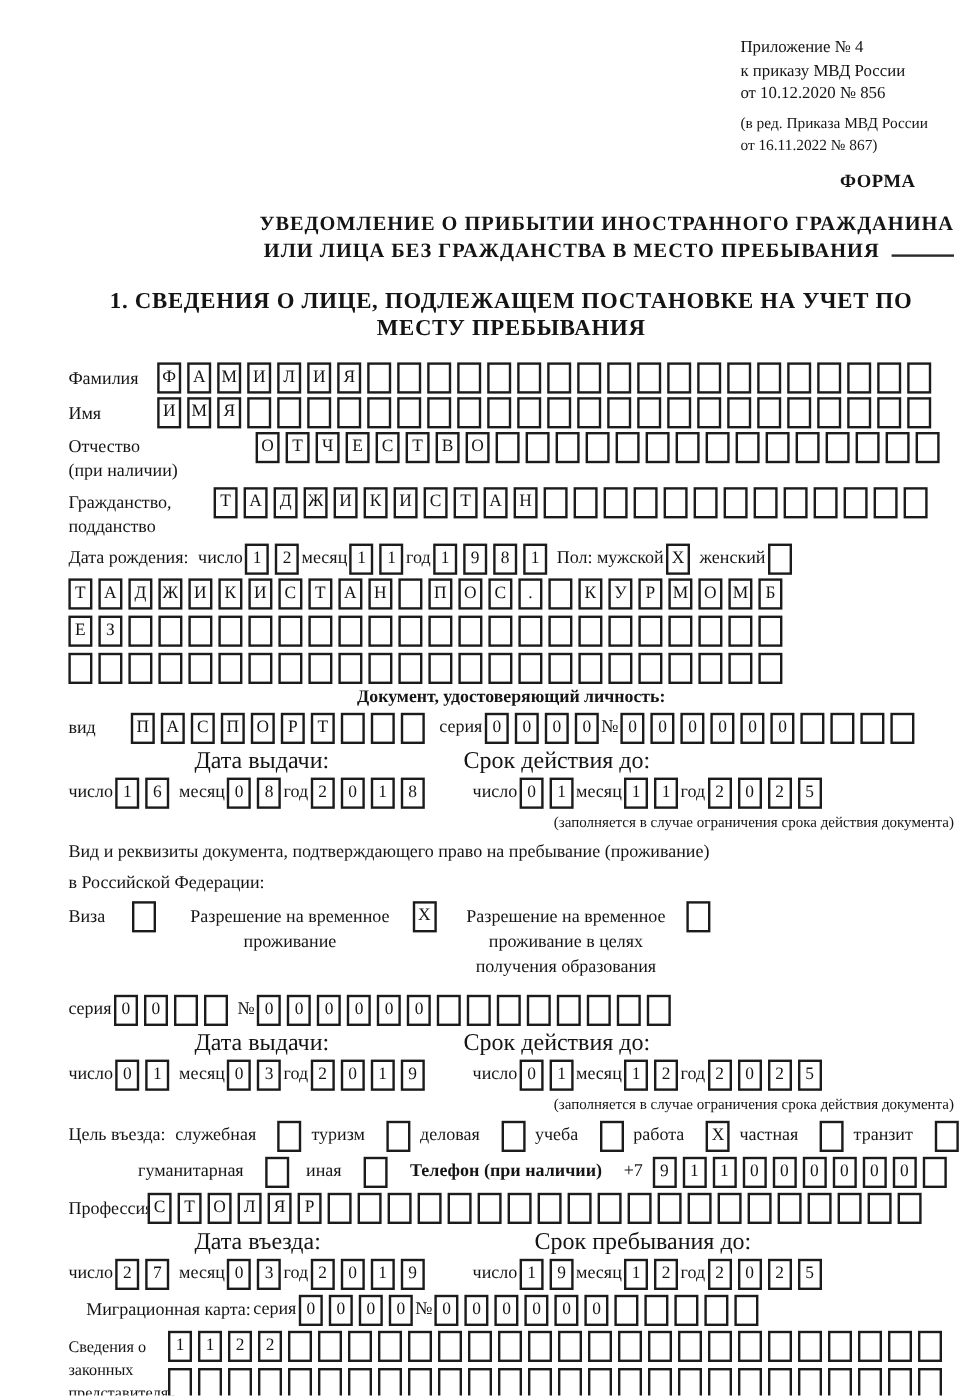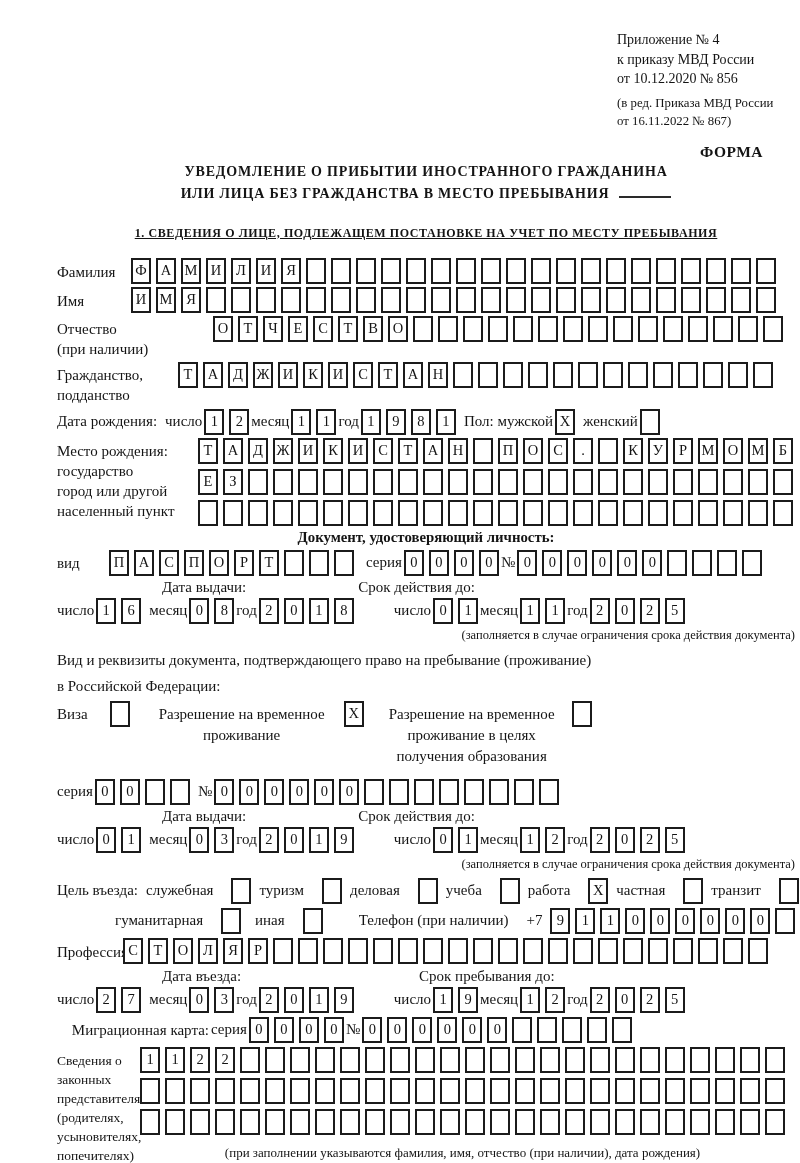--- a/index.html
+++ b/index.html
@@ -11,46 +11,46 @@
   }
   .page { padding:30px 5px 0 57px; width:800px; }
   .pre { white-space:pre-line; }
 
   
   .top-right { margin-left:560px; width:235px; font-size:14px; line-height:19.5px; }
   .top-right .revision { font-size:12.8px; line-height:18px; margin-top:5px; }
   .form-label { text-align:right; padding-right:32px; font-weight:bold; font-size:15.5px; margin-top:13px; letter-spacing:.5px; }
 
   
-  .title { text-align:center; font-weight:bold; font-size:14px; letter-spacing:.8px; line-height:22px; }
+  .title { text-align:right; font-weight:bold; font-size:17px; letter-spacing:.8px; margin-top:15px; line-height:22px; }
   .title-underline { display:inline-block; width:52px; border-bottom:2px solid #2a2a2a; margin-left:10px; height:14px; }
-  .section-heading { font-weight:bold; font-size:12px; letter-spacing:.6px; margin-top:21px; margin-bottom:17px; text-align:center;text-decoration:underline; }
+  .section-heading { font-weight:bold; font-size:19px; letter-spacing:.6px; margin-top:21px; margin-bottom:17px; text-align:center; }
 
   
   .row { display:flex; align-items:flex-start; margin-bottom:3px; }
   .vcenter { align-items:center; }
   .inline-row { display:flex; align-items:center; gap:2px; margin-bottom:3px; }
   .flabel { flex:none; line-height:20px; padding-top:3px; }
   .w74 { width:74px; } .w121 { width:121px; } .w156 { width:156px; }
   .w141 { width:141px; } .w152 { width:152px;text-align:right; } .w66 { width:66px; } .w83 { width:83px; }
   .cells { display:inline-flex; gap:5px; flex:none; }
   .cell {
     width:20px; height:26px; flex:none;
     border:2px solid #1b1b1b;
     display:inline-flex; align-items:center; justify-content:center;
     font-size:14.5px; background:#fff;
   }
   .boxcol { display:flex; flex-direction:column; gap:5px; }
   .sub { flex:none; }
-  .ml6 { margin-left:6px; } .ml10 { margin-left:10px; } .ml14 { margin-left:28px; }
+  .ml6 { margin-left:6px; } .ml10 { margin-left:10px; } .ml14 { margin-left:11px;font-weight:bold; }
   .mlbig { margin-left:38px; }
 
   .doc-heading { text-align:center; font-weight:bold; font-size:14.8px; margin:2px 0 4px 0; }
 
-  .dates-header { display:flex; font-size:15px; margin-bottom:2px; }
+  .dates-header { display:flex; font-size:20px; margin-bottom:2px; }
   .dh1 { margin-left:105px; }
   .dh2 { margin-left:112px;text-align:right; }
   .dh2b { margin-left:178px; }
   .note { font-size:12.5px; }
   .note-right { margin-left:298px; margin-bottom:6px; margin-top:4px;text-align:right; }
 
   .intro-line { line-height:22px; margin-bottom:4px; }
 
   .stay-options { display:flex; align-items:flex-start; margin:4px 0 12px 0; }
   .opt { display:flex; align-items:flex-start; flex:none; }
@@ -238,24 +238,20 @@
     <span class="cells">
         <span class="cell">X</span>
       </span>
     <span class="sub ml6">женский</span>
     <span class="cells">
         <span class="cell"></span>
       </span>
   </div>
 
   <div class="row">
-    <div class="flabel pre w141">Место рождения:
-государство
-город или другой
-населенный пункт</div>
     <div class="boxcol">
       <div class="cells">
           <span class="cell">Т</span>
           <span class="cell">А</span>
           <span class="cell">Д</span>
           <span class="cell">Ж</span>
           <span class="cell">И</span>
           <span class="cell">К</span>
           <span class="cell">И</span>
           <span class="cell">С</span>

